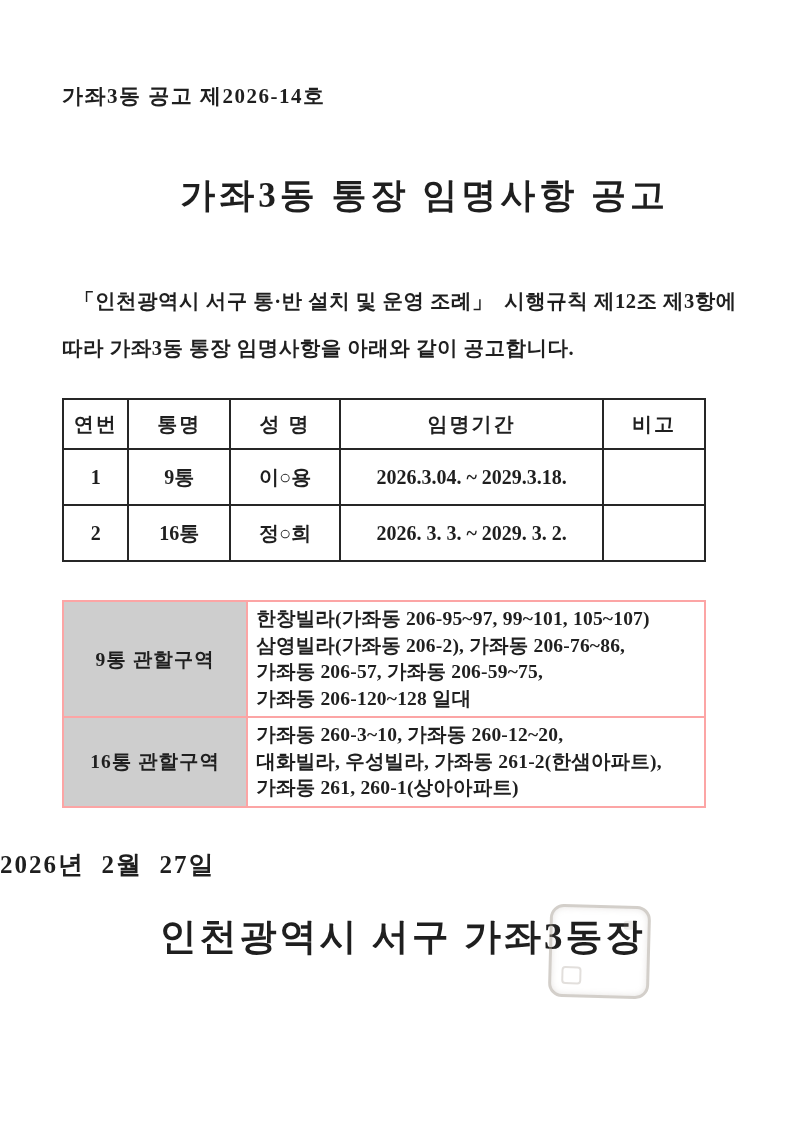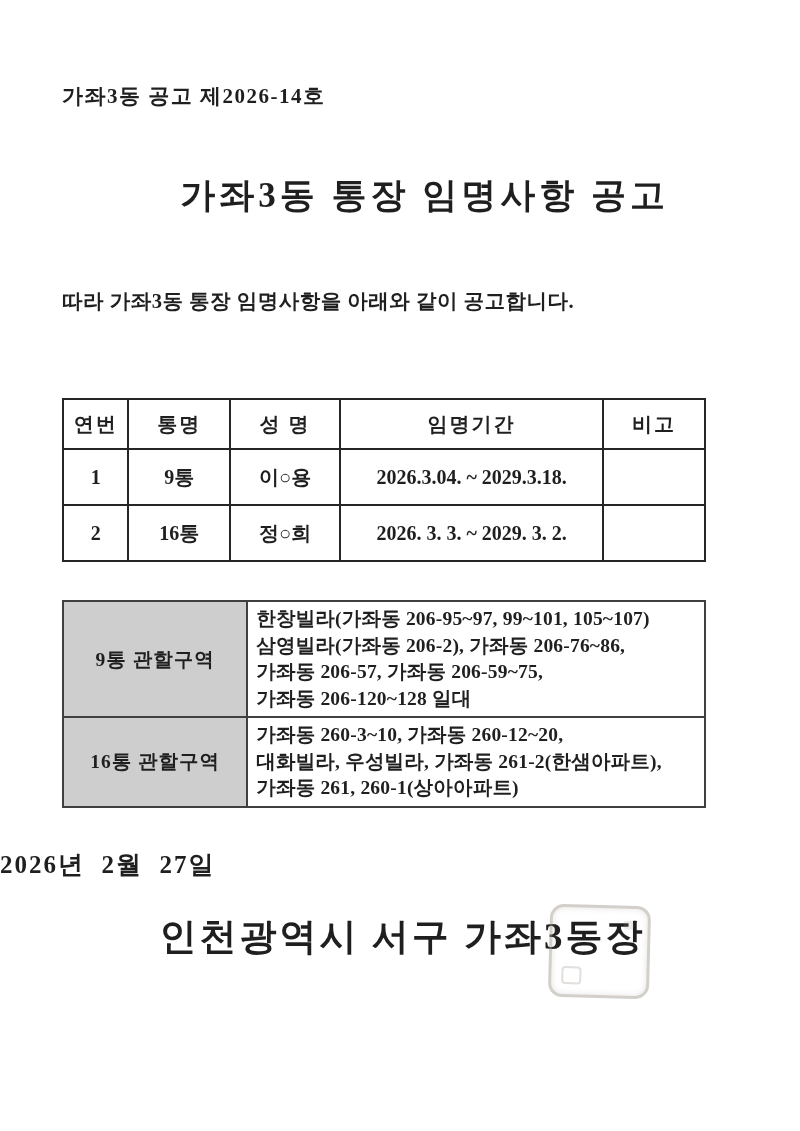--- a/index.html
+++ b/index.html
@@ -77,21 +77,21 @@
     position: absolute;
     left: 62px;
     top: 600px;
     width: 644px;
     border-collapse: collapse;
     table-layout: fixed;
     font-size: 19.5px;
     font-weight: bold;
   }
   table.t2 td {
-    border: 2px solid #404040;
+    border: 2px solid #fca5a5;
     vertical-align: middle;
     padding: 0;
   }
   table.t2 td.label-cell {
     background: #cecece;
     text-align: center;
     letter-spacing: 1px;
     white-space: pre;
   }
   table.t2 td.lines-cell {
@@ -157,20 +157,21 @@
 </head>
 <body>
 
 <div class="page">
 
   <div class="doc-number">가좌3동 공고 제2026-14호</div>
 
   <div class="doc-title">가좌3동 통장 임명사항 공고</div>
 
   <div class="body-para">
+    <div class="body-line1">「인천광역시 서구 통·반 설치 및 운영 조례」  시행규칙 제12조 제3항에</div>
     <div class="body-line2">따라 가좌3동 통장 임명사항을 아래와 같이 공고합니다.</div>
   </div>
 
   <table class="t1">
     <colgroup>
       <col style="width:10.2%">
       <col style="width:15.8%">
       <col style="width:17.2%">
       <col style="width:40.9%">
       <col style="width:15.9%">

